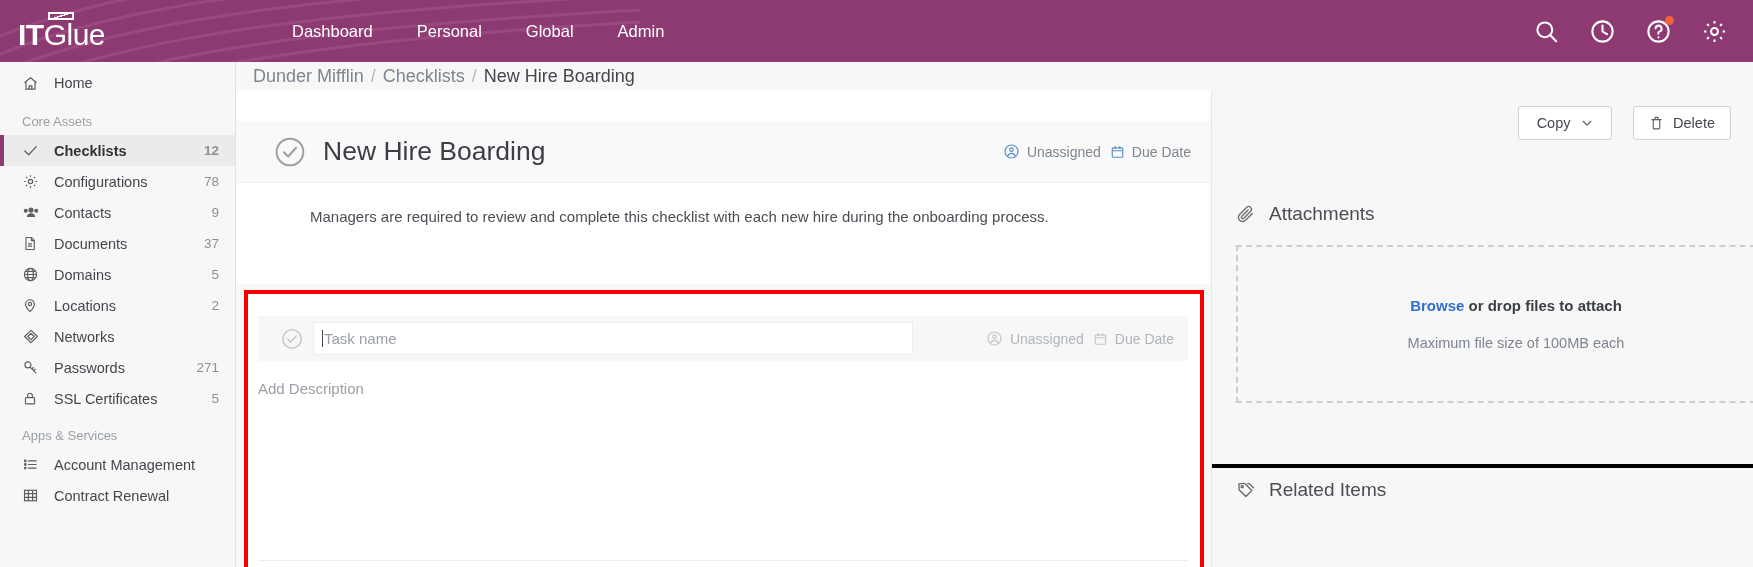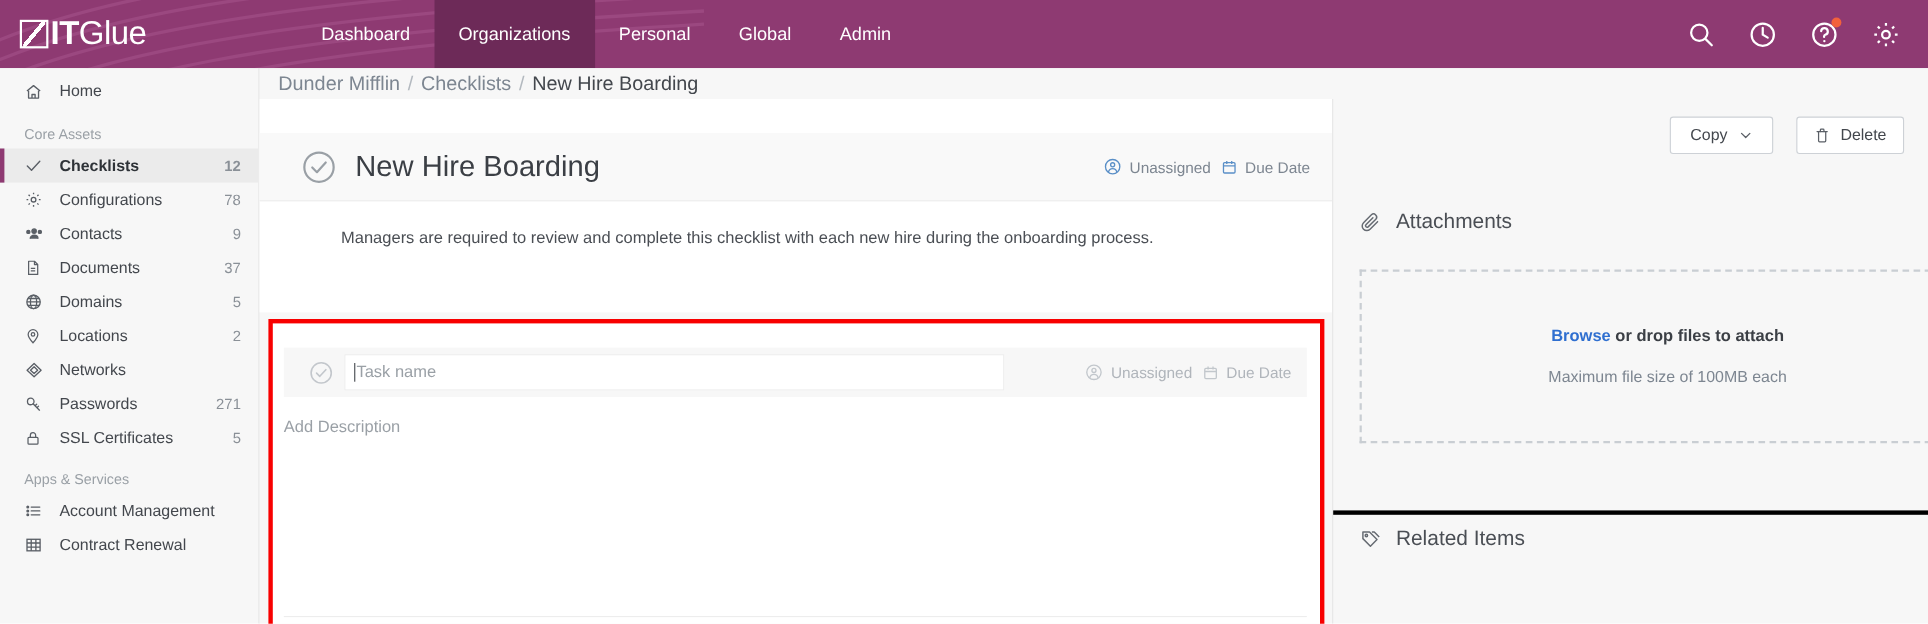--- a/index.html
+++ b/index.html
@@ -21,21 +21,21 @@
     overflow: hidden;
   }
   .topnav .swoosh {
     position: absolute; top: -40px; left: -60px;
     width: 700px; height: 180px;
     opacity: .5; pointer-events: none;
   }
   .brand {
     position: absolute; left: 18px; top: 12px;
     height: 38px; display: flex; align-items: center;
-    color: #fff; letter-spacing: -0.5px;
+    color: #fff; letter-spacing: -0.5px; flex-direction: column;
   }
   .brand .mark {
     width: 26px; height: 26px;
     border: 2.5px solid #fff;
     margin-right: 2px;
     position: relative;
   }
   .brand .mark::after {
     content: ""; position: absolute;
     left: 1px; top: -1px; right: 1px; bottom: -1px;
@@ -233,21 +233,21 @@
   }
   .btn .ci { display: flex; color: #5a5f66; }
   .rp-section {
     position: absolute; left: 0;
     width: 542px; height: 48px;
     display: flex; align-items: center;
     padding-left: 24px; gap: 13px;
     font-size: 19px; color: #4a4e54;
   }
   .rp-section .si { color: #666b72; display: flex; }
-  #attachments-section { top: 88px; }
+  #attachments-section { top: 100px; }
   #related-section { top: 374px; border-top: 4px solid #000000; text-align: right; }
   .dropzone {
     position: absolute; left: 24px; top: 155px;
     width: 560px; height: 158px;
     border: 2px dashed #c9ced3;
     background: #f7f7f7;
     display: flex; flex-direction: column;
     align-items: center; justify-content: center;
     gap: 21px;
   }
@@ -274,23 +274,20 @@
     </svg>
 
     <div class="brand">
       <span class="mark"></span>
       <span class="word"><span>IT</span><span class="light">Glue</span></span>
     </div>
 
     <div class="navlinks">
       <div class="navlink">
           <span>Dashboard</span>
-        </div>
-      <div class="navlink active">
-          <span>Organizations</span>
         </div>
       <div class="navlink">
           <span>Personal</span>
         </div>
       <div class="navlink">
           <span>Global</span>
         </div>
       <div class="navlink">
           <span>Admin</span>
         </div>

